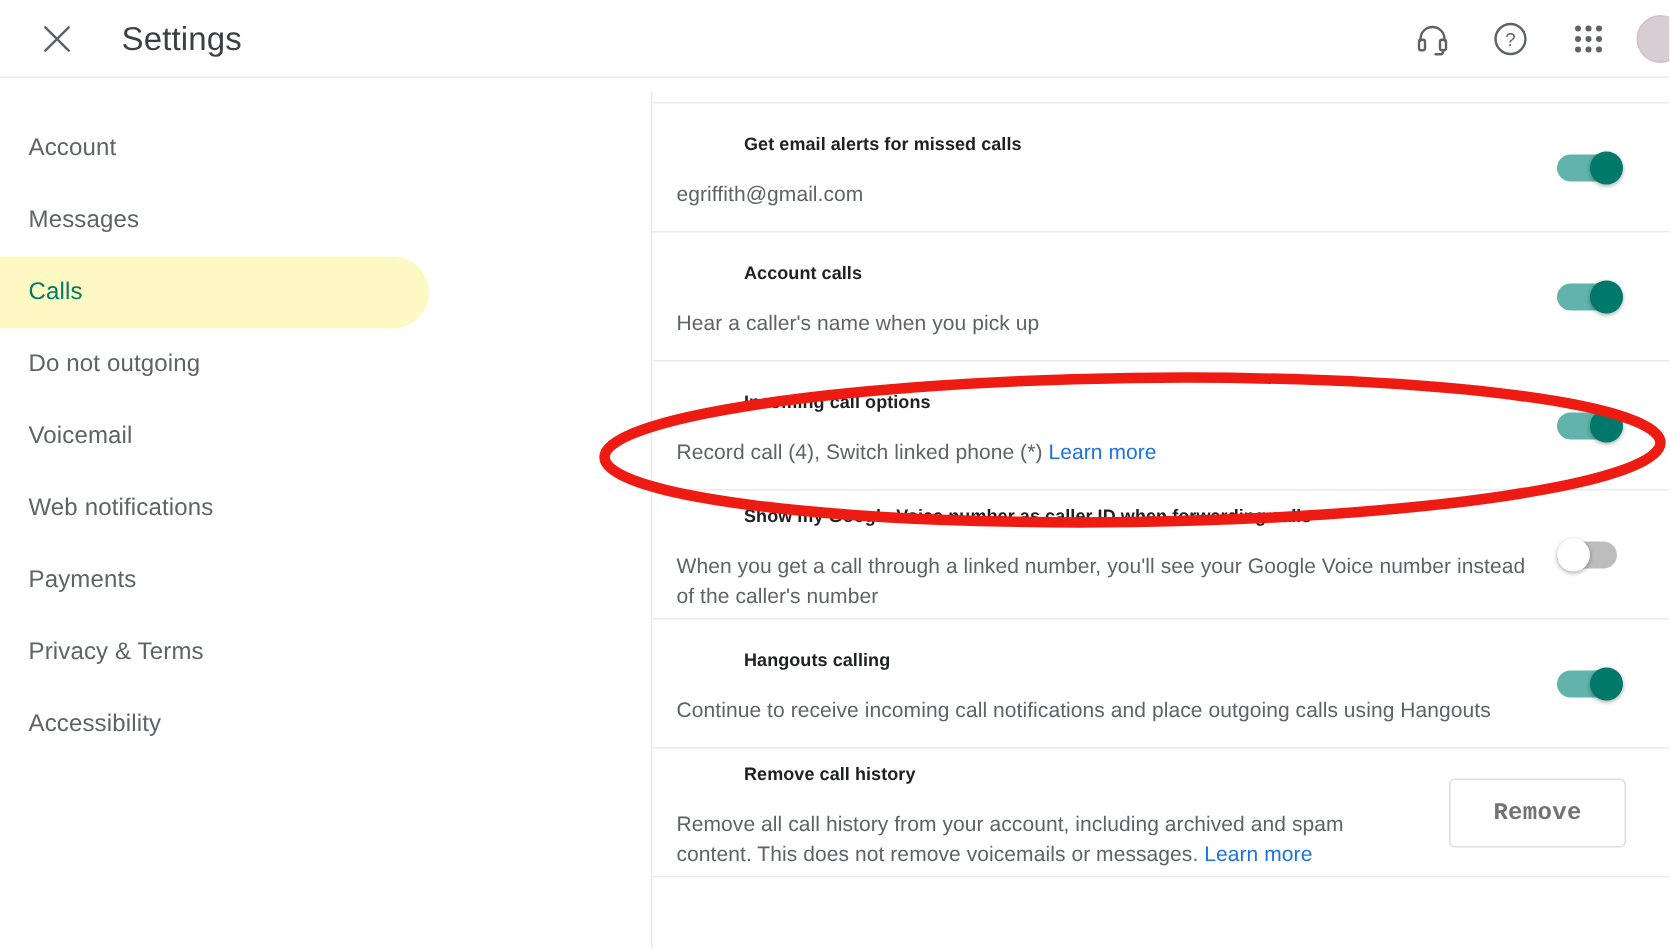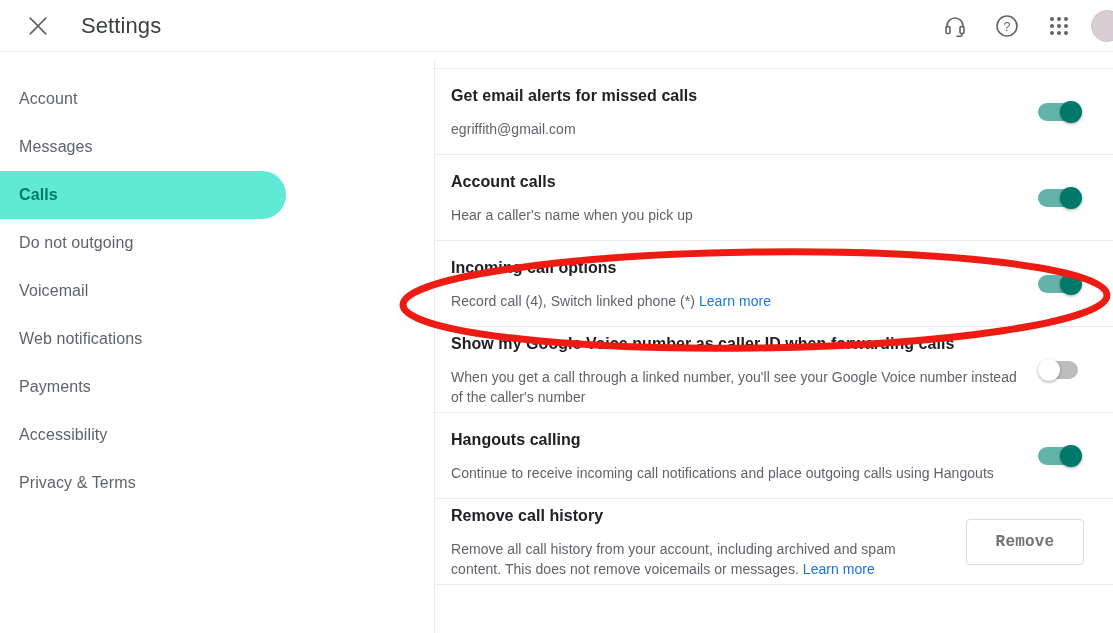--- a/index.html
+++ b/index.html
@@ -101,23 +101,23 @@
     padding-left: 19px;
     font-size: 16px;
     color: #5f6368;
     cursor: pointer;
     border-top-right-radius: 24px;
     border-bottom-right-radius: 24px;
     width: 286px;
     letter-spacing: 0.1px;
   }
   .nav-item.active {
-    background: #5eead4;
+    background: #fef9c3;
     color: #00796b;
-    font-weight: bold;
+    font-weight: normal;
   }
 
   
   .content {
     position: absolute;
     top: 61px; left: 434px;
     width: 679px;
     height: 572px;
     background: #ffffff;
     border-left: 1px solid #e8eaed;
@@ -137,25 +137,26 @@
     padding: 0 30px 0 16px;
     border-bottom: 1px solid #e8eaed;
     min-height: 86px;
   }
   .row-text {
     flex: 1 1 auto;
     padding-right: 20px;
     min-width: 0;
   }
   .row-title {
-    font-size: 16px;
+    font-size: 12px;
     font-weight: bold;
     color: #202124;
     line-height: 22px;
     letter-spacing: 0.05px;
+    margin-left: 45px;
   }
   .row-desc {
     font-size: 14px;
     color: #5f6368;
     line-height: 20px;
     margin-top: 12px;
     letter-spacing: 0.05px;
   }
   .row-desc a {
     color: #1a73e8;
@@ -288,24 +289,24 @@
     <div class="nav-item">
         <span>Voicemail</span>
       </div>
     <div class="nav-item">
         <span>Web notifications</span>
       </div>
     <div class="nav-item">
         <span>Payments</span>
       </div>
     <div class="nav-item">
+        <span>Privacy &amp; Terms</span>
+      </div>
+    <div class="nav-item">
         <span>Accessibility</span>
-      </div>
-    <div class="nav-item">
-        <span>Privacy &amp; Terms</span>
       </div>
   </div>
 
   <div class="content">
     <div class="card">
 
       <div class="row">
         <div class="row-text">
           <div class="row-title">Get email alerts for missed calls</div>
           <div class="row-desc">egriffith@gmail.com</div>

